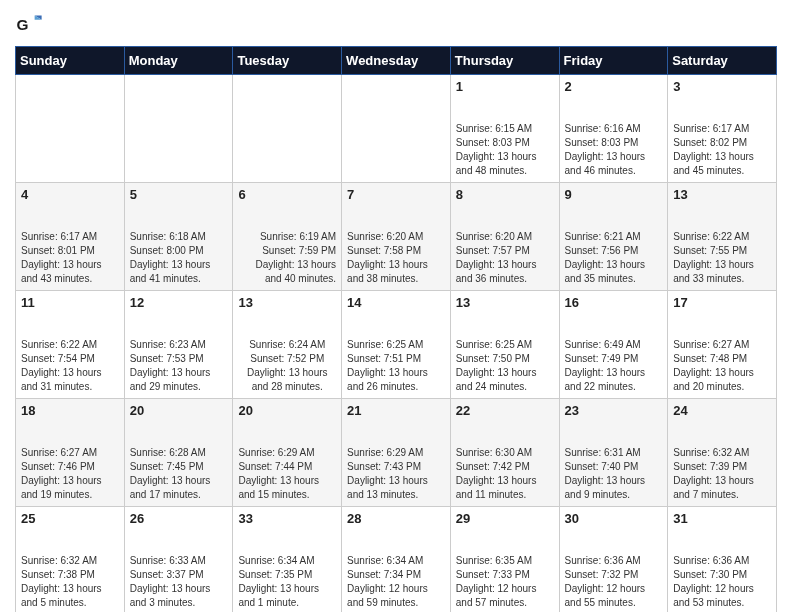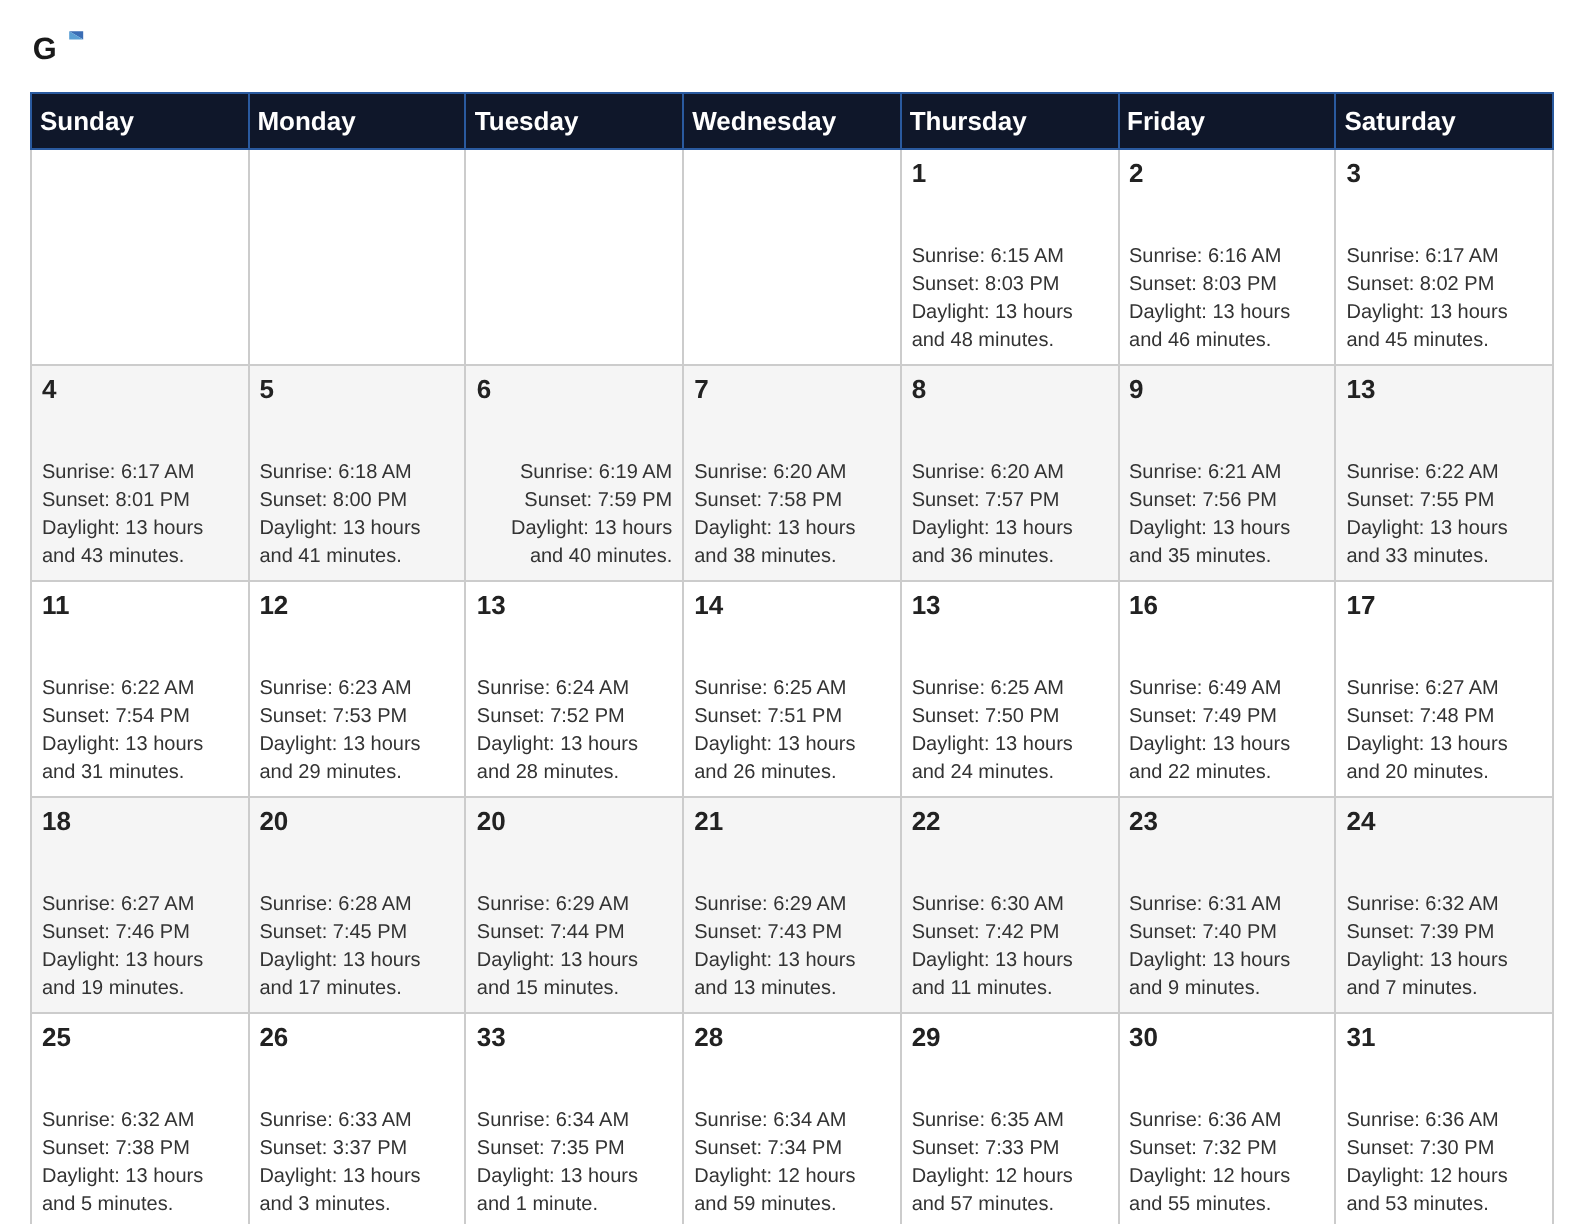--- a/index.html
+++ b/index.html
@@ -201,21 +201,21 @@
         </td>
         <td>
           <span class="day-number">12</span>
           <div class="day-info" style="white-space: pre-line;">Sunrise: 6:23 AM
 Sunset: 7:53 PM
 Daylight: 13 hours
 and 29 minutes.</div>
         </td>
         <td>
           <span class="day-number">13</span>
-          <div class="day-info" style="white-space: pre-line;">Sunrise: 6:24 AM
+          <div class="day-info" style="white-space: pre-line; text-align: center;">Sunrise: 6:24 AM
 Sunset: 7:52 PM
 Daylight: 13 hours
 and 28 minutes.</div>
         </td>
         <td>
           <span class="day-number">14</span>
           <div class="day-info" style="white-space: pre-line;">Sunrise: 6:25 AM
 Sunset: 7:51 PM
 Daylight: 13 hours
 and 26 minutes.</div>

